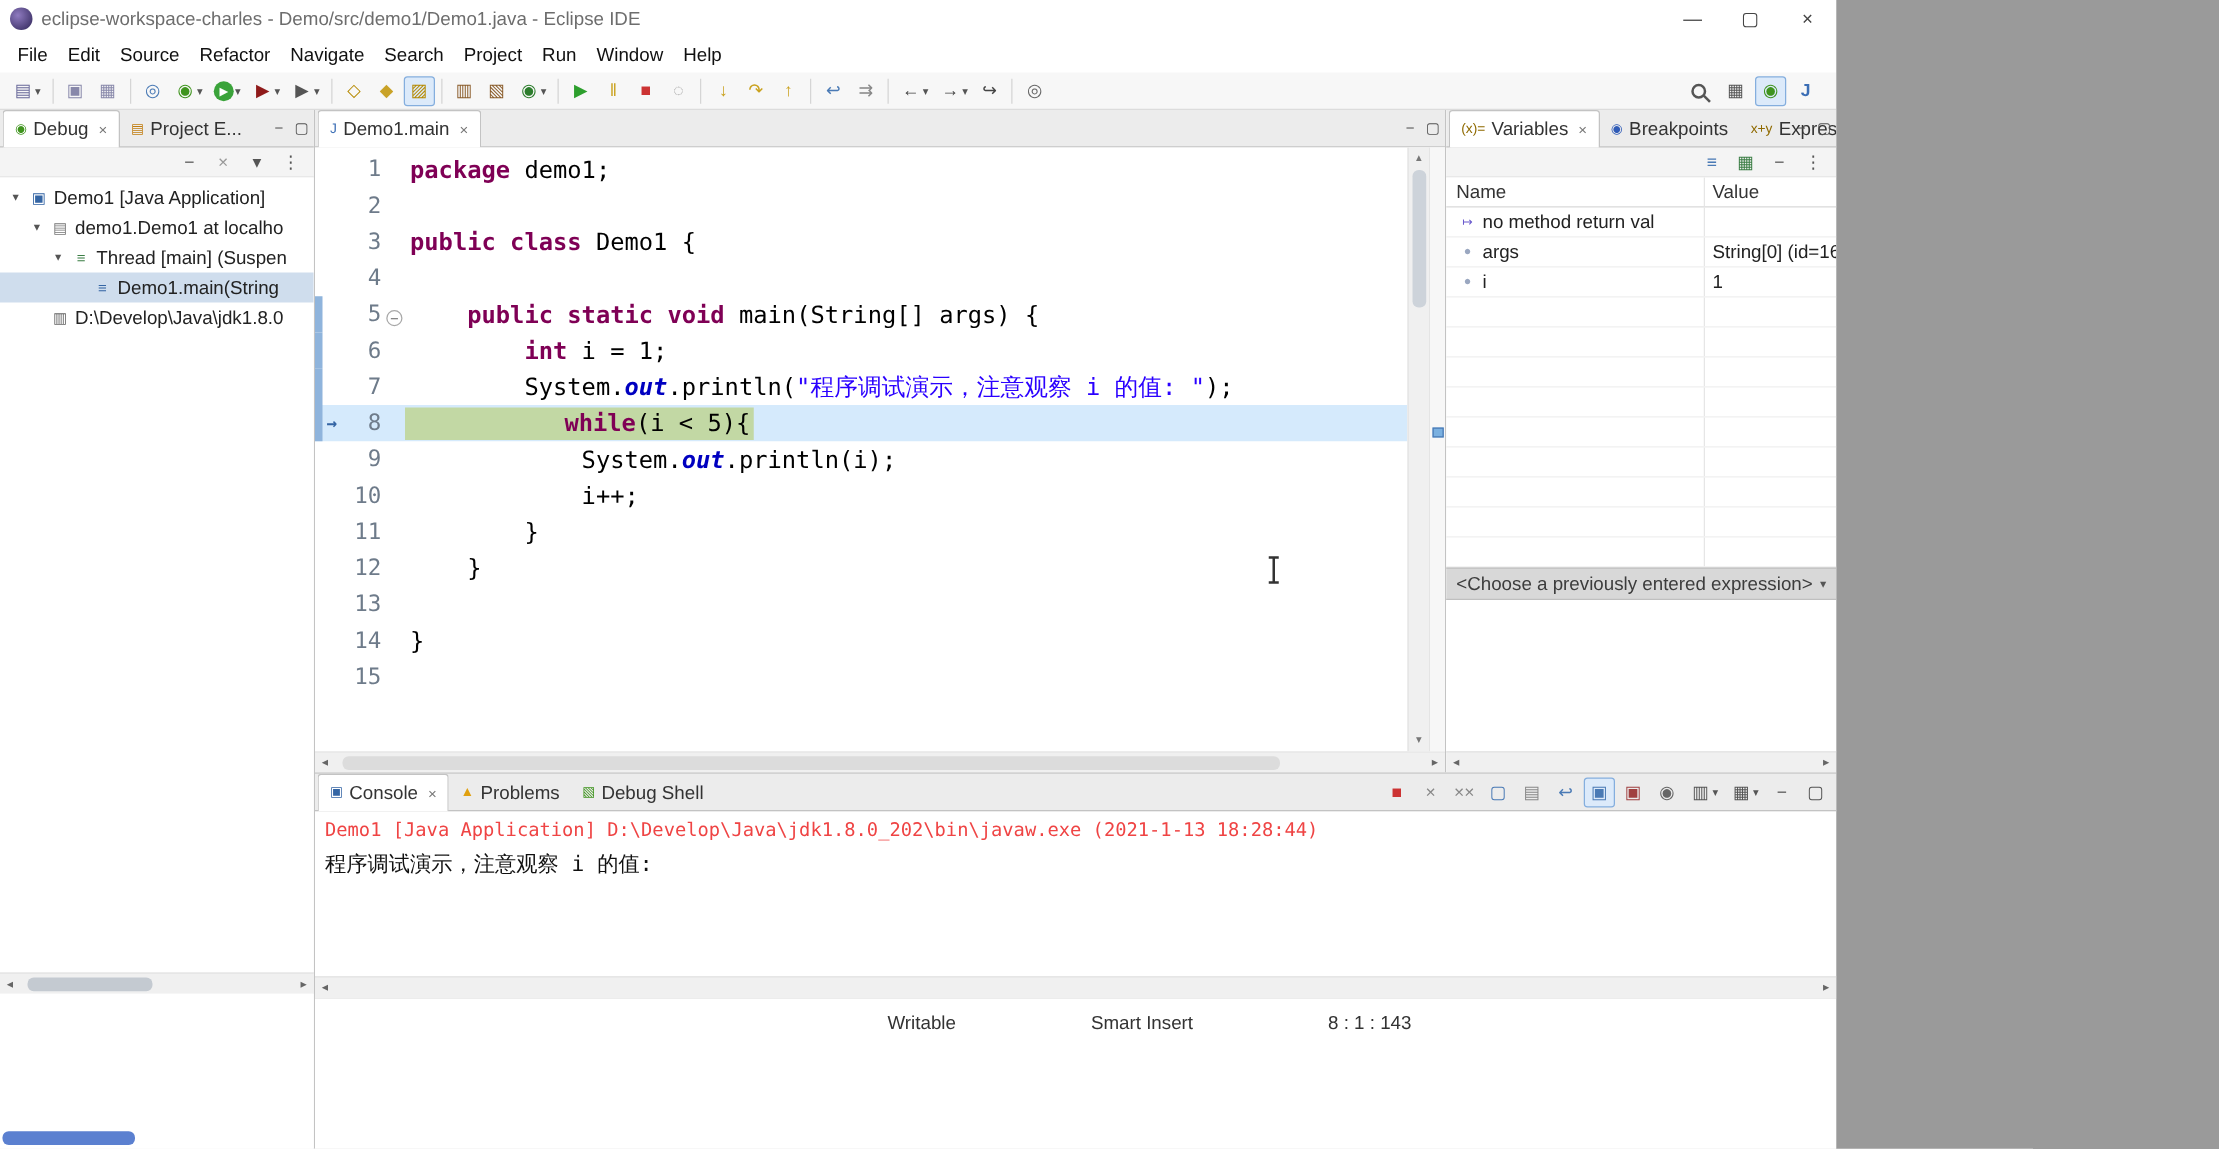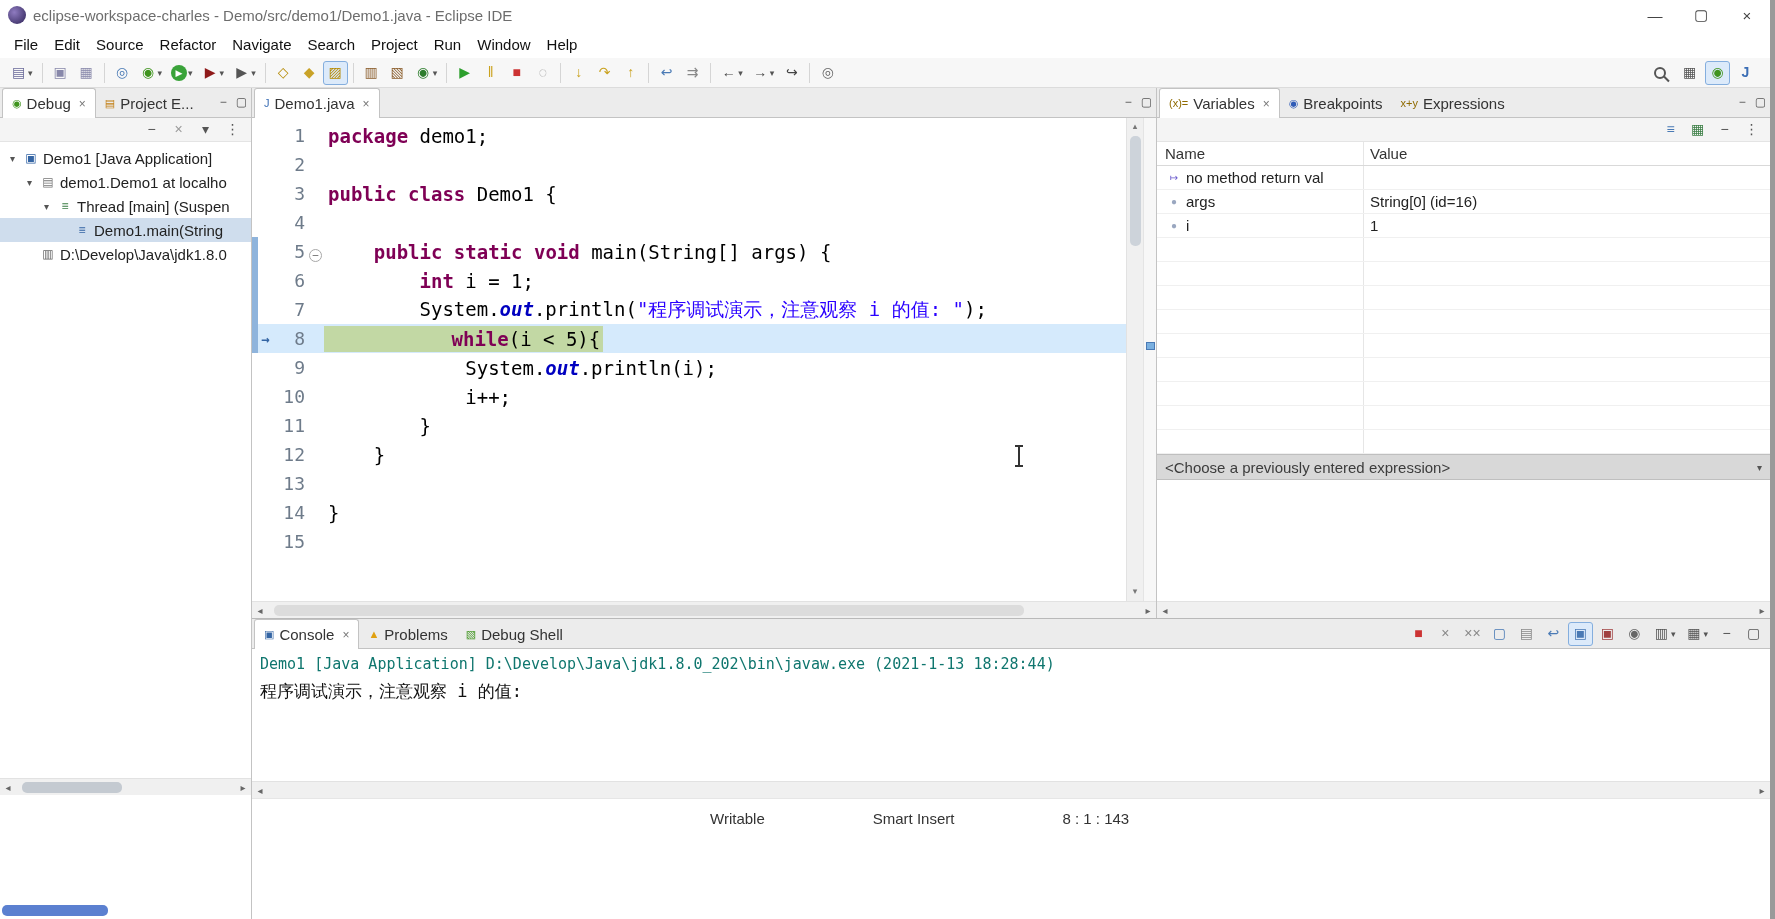--- a/index.html
+++ b/index.html
@@ -1,17 +1,17 @@
 <!DOCTYPE html>
 <html><head>
 <meta charset="utf-8">
 <style>
 *{margin:0;padding:0;box-sizing:border-box;}
 body{font-family:"Liberation Sans",sans-serif;background:#9a9a9a;}
-.window{position:relative;width:1770px;height:919px;background:#fff;overflow:hidden;font-size:15px;color:#222;}
+.window{position:relative;width:1469px;height:919px;background:#fff;overflow:hidden;font-size:15px;color:#222;}
 
 .titlebar{height:30px;display:flex;align-items:center;padding-left:8px;background:#fff;}
 .app-icon{width:18px;height:18px;border-radius:50%;background:radial-gradient(circle at 35% 35%,#8f7bc0,#2c2255);margin-right:7px;flex:none;}
 .title-text{color:#6d6d6d;font-size:15px;white-space:nowrap;}
 .win-controls{margin-left:auto;display:flex;height:100%;}
 .win-btn{width:46px;display:flex;align-items:center;justify-content:center;color:#444;font-size:15px;}
 .menubar{height:28px;display:flex;align-items:center;padding-left:6px;background:#fff;}
 .menu-item{padding:3px 8px;color:#111;white-space:nowrap;}
 .toolbar{height:30px;display:flex;align-items:center;background:#f7f7f7;border-bottom:1px solid #dcdcdc;padding:0 6px;}
 .tb-left{display:flex;align-items:center;gap:1px;}
@@ -86,21 +86,21 @@
 .var-row{height:24px;display:flex;border-bottom:1px solid #f0f0f0;font-size:15px;}
 .var-icon{width:18px;text-align:center;font-size:10px;flex:none;}
 .expr-bar{height:26px;background:#d8d8d8;border-top:1px solid #bfbfbf;border-bottom:1px solid #bfbfbf;display:flex;align-items:center;padding:0 8px;color:#3c3c3c;font-size:15px;flex:none;}
 .expr-caret{margin-left:auto;color:#555;font-size:10px;}
 .detail-pane{flex:1;background:#fff;}
 
 .console{height:180px;display:flex;flex-direction:column;border-top:1px solid #b9b9b9;background:#fff;flex:none;}
 .console-strip{padding-right:4px;}
 .console-toolbar{margin-left:auto;display:flex;align-items:center;gap:2px;align-self:center;}
 .console-body{flex:1;padding:3px 0 0 8px;overflow:hidden;}
-.console-header{font-family:"DejaVu Sans Mono",monospace;font-size:15px;color:#0f766e;padding:3px 0 2px 0;white-space:nowrap;}
+.console-header{font-family:"DejaVu Sans Mono",monospace;font-size:15px;color:#ef4444;padding:3px 0 2px 0;white-space:nowrap;}
 .console-output{font-family:"DejaVu Sans Mono",monospace;font-size:17px;color:#111;padding-top:5px;white-space:nowrap;}
 
 .statusbar{height:26px;display:flex;align-items:center;background:#fff;font-size:15px;color:#333;border-top:1px solid #e6e6e6;flex:none;}
 .status-spacer{width:458px;flex:none;}
 .status-item{margin-right:108px;white-space:nowrap;margin-top:13px;}
 .bottom-filler{flex:1;background:#fff;}
 
 .ibeam{position:absolute;left:1018px;top:446px;width:2px;height:20px;background:#333;}
 .ibeam::before,.ibeam::after{content:"";position:absolute;left:-3px;width:8px;height:2px;background:#333;}
 .ibeam::before{top:-1px;}
@@ -325,21 +325,21 @@
 
     <div class="right-col">
 
       <div class="editor-row">
 
         <div class="editor">
           <div class="tabstrip">
             <div class="tabs-holder">
                 <div class="tab active">
                   <span class="tab-icon" style="color: rgb(59, 110, 181);">J</span>
-                  <span class="tab-label">Demo1.java</span>
+                  <span class="tab-label">Demo1.main</span>
                   <span class="tab-close">×</span>
                 </div>
               </div>
             <div class="strip-controls">
               <span class="sc-btn">−</span>
               <span class="sc-btn">▢</span>
             </div>
           </div>
           <div class="editor-body">
             <div class="code-scroll">

